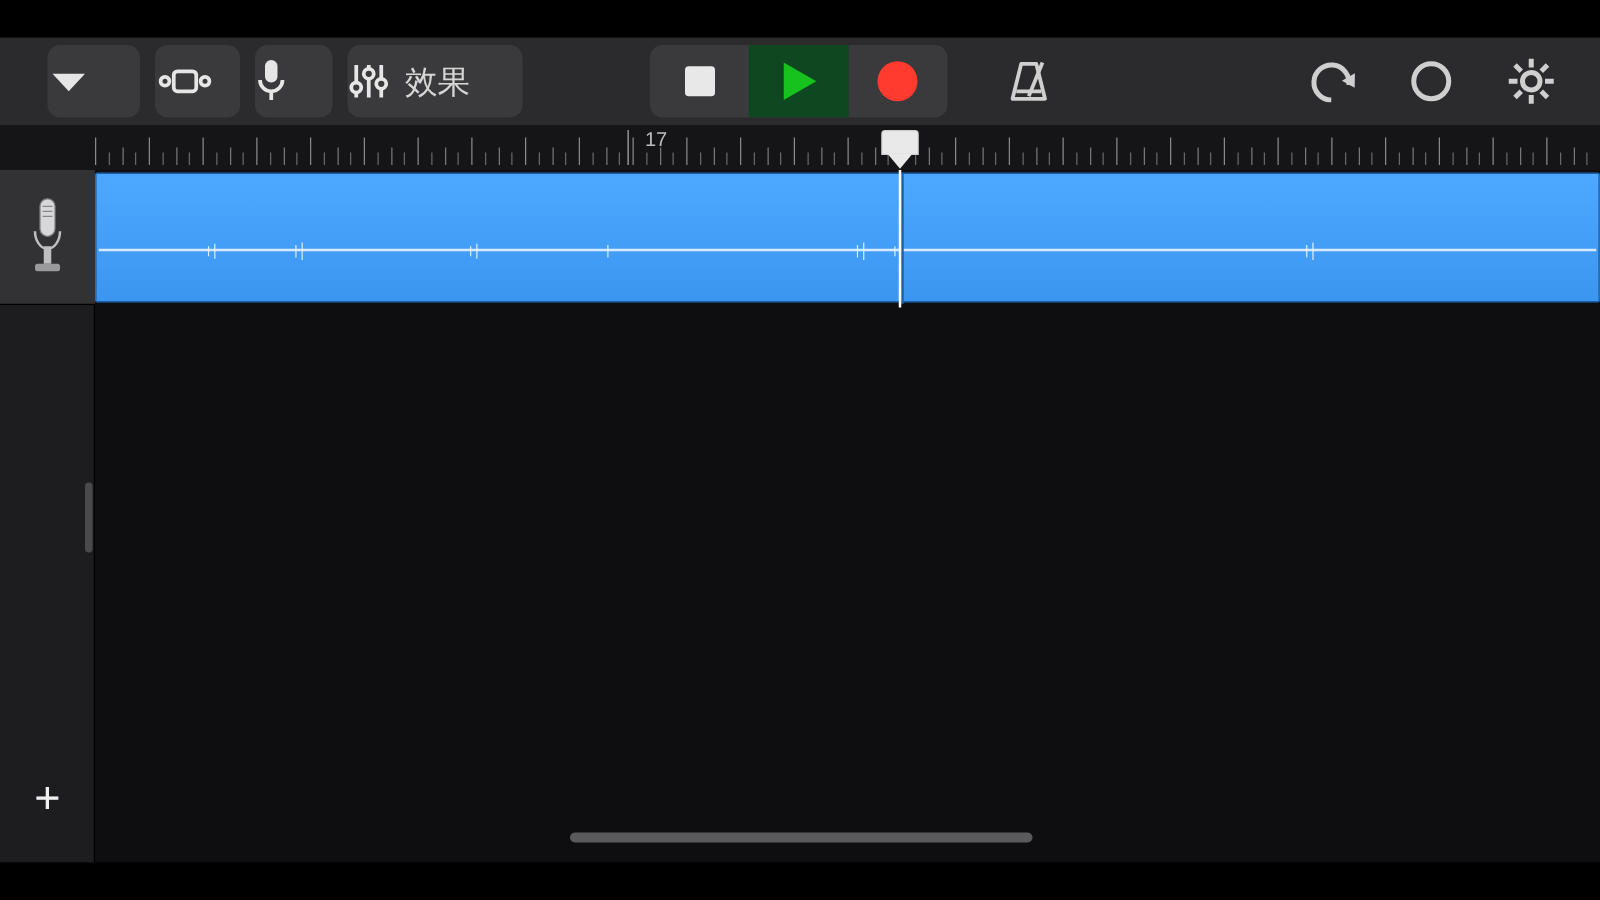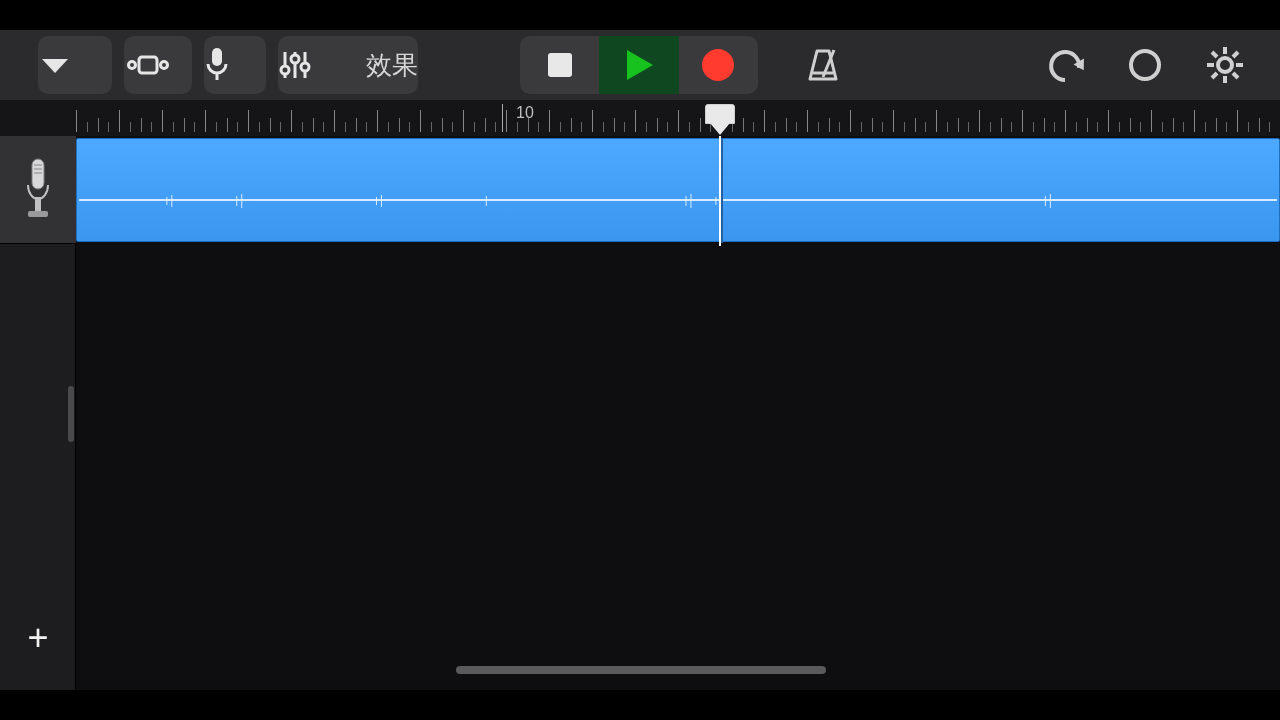--- a/index.html
+++ b/index.html
@@ -11,21 +11,21 @@
   .letterbox-bottom { position:absolute; bottom:0; left:0; right:0; height:30px; background:#000; }
 
   
   .toolbar {
     position:absolute; top:30px; left:0; right:0; height:70px;
     background:#2b2b2d;
     display:flex; align-items:center; padding:0 20px 0 38px;
   }
   .btn-group { display:flex; gap:12px; align-items:center; }
   .btn {
-    background:#3a3a3c; border-radius:10px; display:flex; align-items:center; justify-content:space-between;
+    background:#3a3a3c; border-radius:10px; display:flex; align-items:center; justify-content:flex-start;
     color:#e6e6e6; cursor:pointer; height:58px;
   }
   .btn.sq { width:74px; }
   .btn.wide { width:140px; }
   .transport-group {
     position:absolute; left:520px; top:36px; width:238px; height:58px;
     background:#3a3a3c; border-radius:10px; display:flex; overflow:hidden;
   }
   .t-btn { flex:1; display:flex; align-items:center; justify-content:center; }
   .t-play { background:#0f4720; }
@@ -283,21 +283,21 @@
         <div class="tick-minor" style="left: 1096.5px;"></div>
         <div class="tick-tiny" style="left: 1107.25px;"></div>
         <div class="tick-major" style="left: 1118px;"></div>
         <div class="tick-tiny" style="left: 1128.75px;"></div>
         <div class="tick-minor" style="left: 1139.5px;"></div>
         <div class="tick-tiny" style="left: 1150.25px;"></div>
         <div class="tick-major" style="left: 1161px;"></div>
         <div class="tick-tiny" style="left: 1171.75px;"></div>
         <div class="tick-minor" style="left: 1182.5px;"></div>
         <div class="tick-tiny" style="left: 1193.25px;"></div>
-        <div class="ruler-label" style="left: 440px;">10</div>
+        <div class="ruler-label" style="left: 440px;">17</div>
         <div class="tick-major" style="left: 426px; top: 4px; height: 28px; background: rgb(170, 170, 170);"></div>
       </div>
   </div>
 
   <div class="playhead-flag" id="ph-flag" style="left: 720px;"></div>
   <div class="playhead-line" id="ph-line" style="left: 720px;"></div>
 
   <div class="tracks-area">
     <div class="track-sidebar">
       <div class="track-header">

